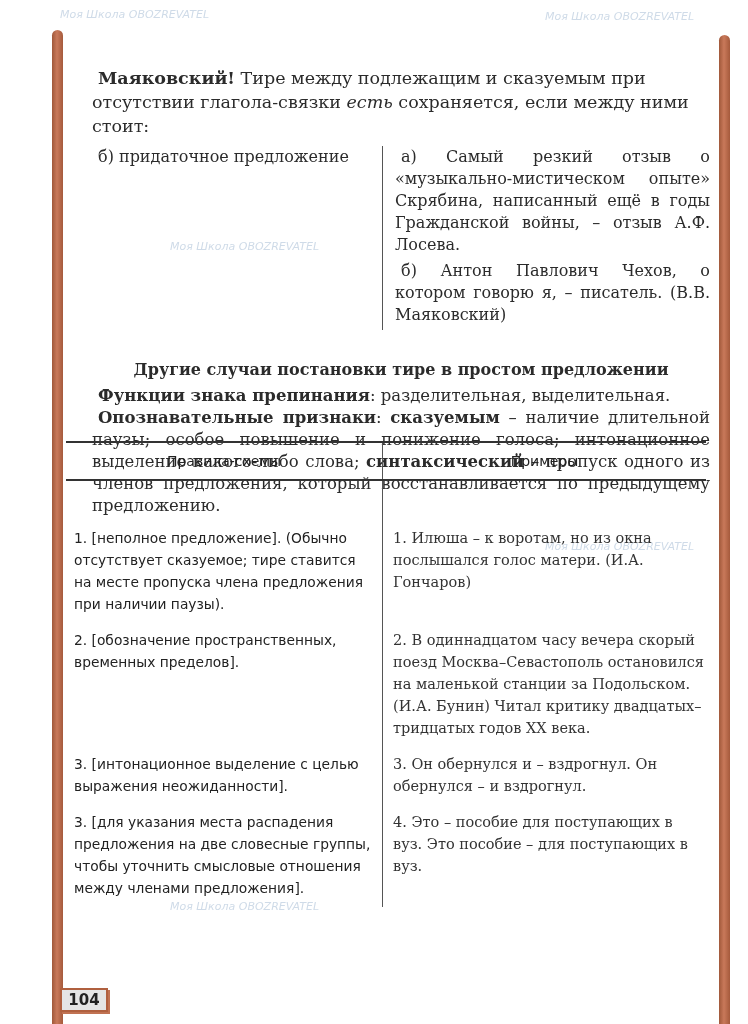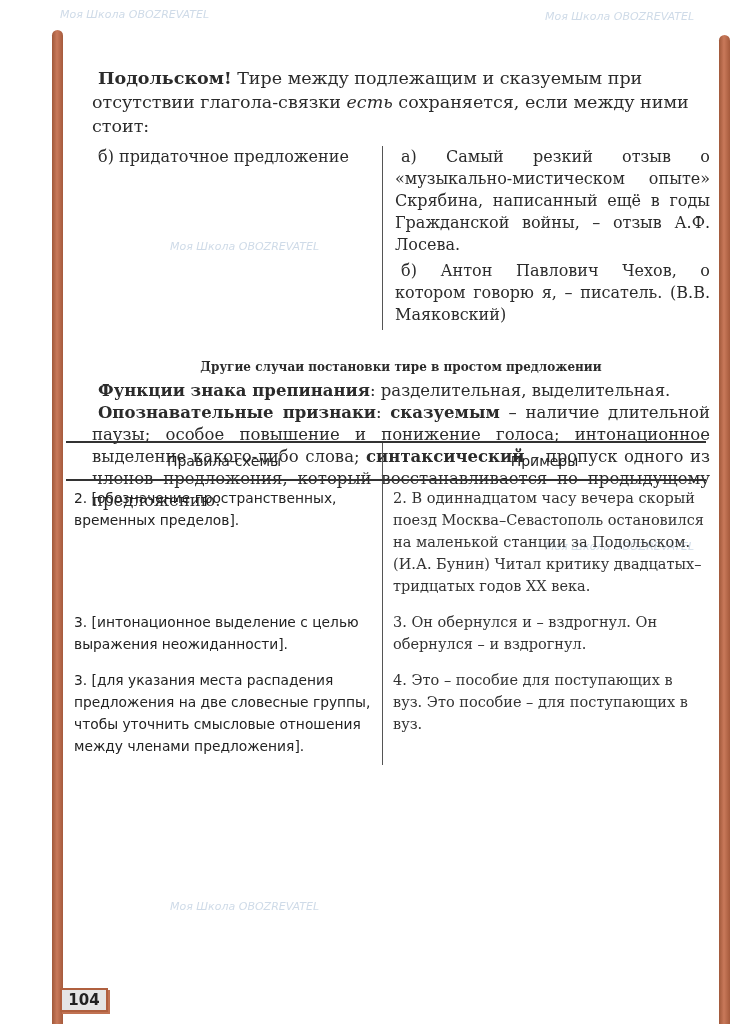--- a/index.html
+++ b/index.html
@@ -13,21 +13,21 @@
        border:2px solid #b0603f;box-shadow:2px 2px 0 #c17252;font-family:"DejaVu Sans","Liberation Sans",sans-serif;
        font-weight:bold;font-size:15px;text-align:center;line-height:20px;color:#222;}
   .content{position:absolute;left:92px;top:66px;width:618px;}
   .remember{font-size:17.5px;line-height:24px;text-indent:6px;margin:0;}
   .remember b{font-weight:bold;}
   .two-col{display:flex;margin-top:8px;font-size:16px;line-height:22px;}
   .two-col .lc{width:278px;padding-right:12px;}
   .two-col .rc{flex:1;border-left:1px solid #555;padding-left:12px;}
   .two-col p{margin:0;text-indent:6px;text-align:justify;}
   .two-col .rc p{margin-bottom:4px;}
-  h2{font-size:12px;font-weight:bold;text-align:center;margin:30px 0 6px 0;}
+  h2{font-size:16px;font-weight:bold;text-align:center;margin:30px 0 6px 0;}
   .para{font-size:16.5px;line-height:22px;margin:0;text-indent:6px;text-align:justify;}
   table{position:absolute;left:66px;top:441px;width:640px;border-collapse:collapse;
         font-family:"DejaVu Sans","Liberation Sans",sans-serif;}
   th{font-weight:normal;font-size:14px;height:34px;border-top:2px solid #333;border-bottom:2px solid #333;color:#222;}
   td{vertical-align:top;font-size:13.8px;line-height:22px;padding:0;}
   td.rule{width:300px;padding:6px 8px 8px 8px;color:#222;}
   td.ex{padding:6px 0 8px 10px;font-family:"DejaVu Serif","Liberation Serif",serif;font-size:14.5px;color:#333;}
   .sep{border-left:1px solid #555;}
   tr.first td{padding-top:46px;}
   .wm{position:absolute;font-family:"DejaVu Sans",sans-serif;font-size:11px;color:#cfdbe8;font-style:italic;pointer-events:none;}
@@ -38,21 +38,21 @@
 <div class="bar-left"></div>
 <div class="bar-right"></div>
 
 <div class="wm" style="left:60px;top:8px">Моя Школа  OBOZREVATEL</div>
 <div class="wm" style="left:545px;top:10px">Моя Школа  OBOZREVATEL</div>
 <div class="wm" style="left:170px;top:240px">Моя Школа  OBOZREVATEL</div>
 <div class="wm" style="left:545px;top:540px">Моя Школа  OBOZREVATEL</div>
 <div class="wm" style="left:170px;top:900px">Моя Школа  OBOZREVATEL</div>
 
 <div class="content">
-  <p class="remember"><b>Подольском!</b><span> Тире между подлежащим и сказуемым при отсутствии глагола-связки </span><i>есть</i><span> сохраняется, если между ними стоит:</span></p>
+  <p class="remember"><b>Маяковский!</b><span> Тире между подлежащим и сказуемым при отсутствии глагола-связки </span><i>есть</i><span> сохраняется, если между ними стоит:</span></p>
 
   <div class="two-col">
     <div class="lc">
       <p>б) придаточное предложение</p>
     </div>
     <div class="rc">
       <p>а) Самый резкий отзыв о «музыкально-мистическом опыте» Скрябина, написанный ещё в годы Гражданской войны, – отзыв А.Ф. Лосева.</p>
       <p>б) Антон Павлович Чехов, о котором говорю я, – писатель. (В.В. Маяковский)</p>
     </div>
   </div>
@@ -63,20 +63,24 @@
 </div>
 
 <table>
   <thead>
     <tr>
       <th>Правила-схемы</th>
       <th class="sep">Примеры</th>
     </tr>
   </thead>
   <tbody>
+    <tr class="first">
+      <td class="rule">1. [неполное предложение]. (Обычно отсутствует сказуемое; тире ставится на месте пропуска члена предложения при наличии паузы).</td>
+      <td class="ex sep">1. Илюша – к воротам, но из окна послышался голос матери. (И.А. Гончаров)</td>
+    </tr>
     <tr>
       <td class="rule">2. [обозначение пространственных, временных пределов].</td>
       <td class="ex sep">2. В одиннадцатом часу вечера скорый поезд Москва–Севастополь остановился на маленькой станции за Подольском. (И.А. Бунин) Читал критику двадцатых–тридцатых годов XX века.</td>
     </tr>
     <tr>
       <td class="rule">3. [интонационное выделение с целью выражения неожиданности].</td>
       <td class="ex sep">3. Он обернулся и – вздрогнул. Он обернулся – и вздрогнул.</td>
     </tr>
     <tr>
       <td class="rule">3. [для указания места распадения предложения на две словесные группы, чтобы уточнить смысловые отношения между членами предложения].</td>

